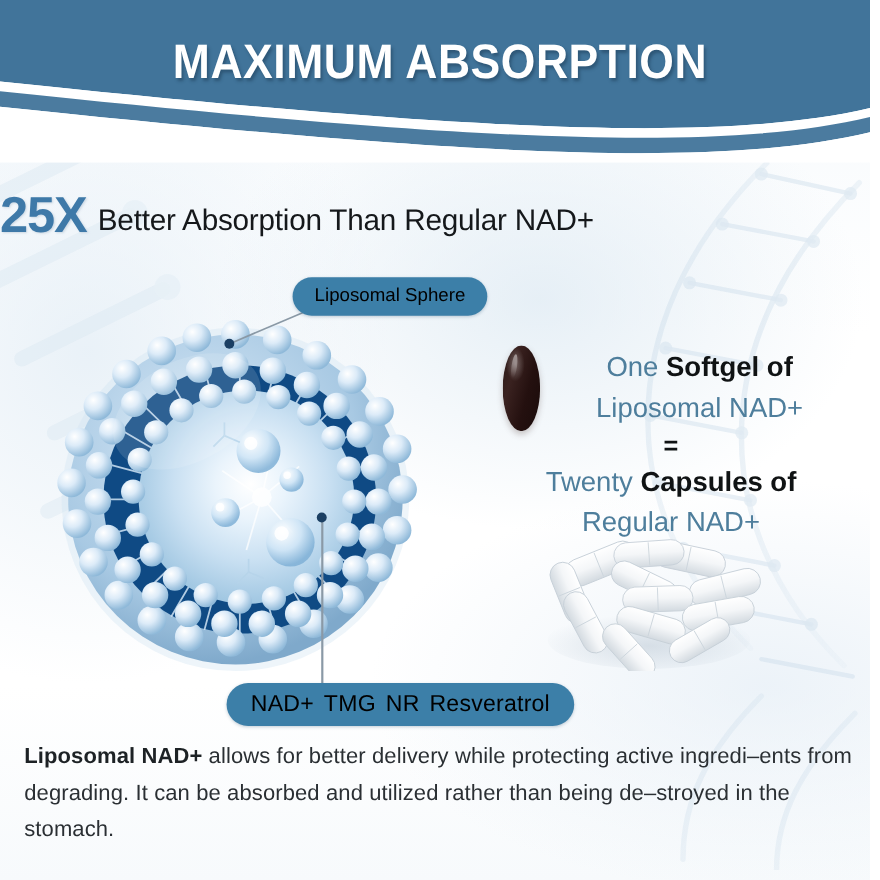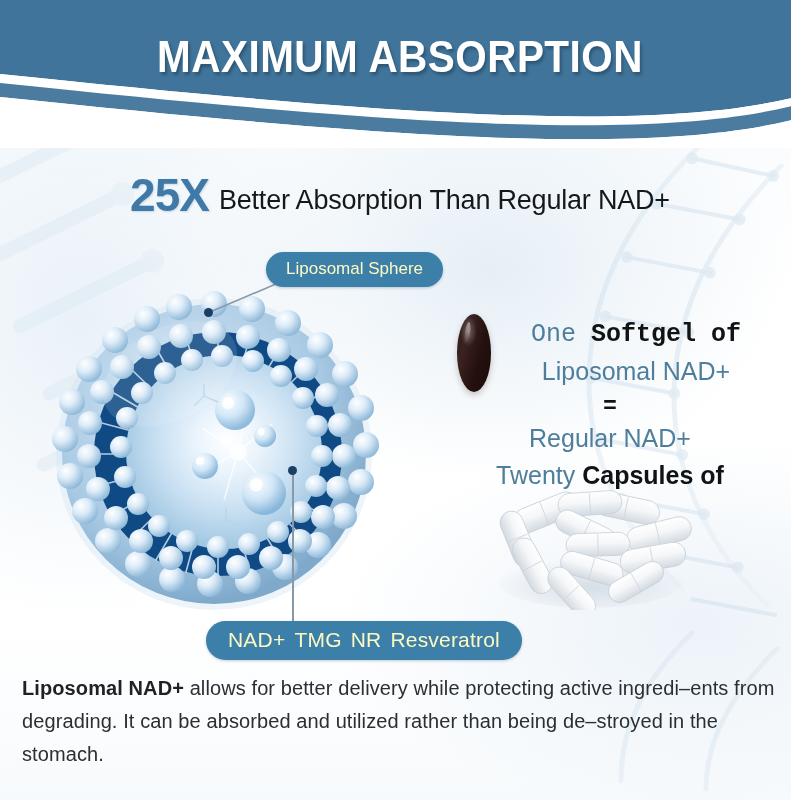--- a/index.html
+++ b/index.html
@@ -59,21 +59,21 @@
     transform-origin: center;
     white-space: nowrap;
   }
 
   
   .headline {
     position: absolute;
     left: 0;
     top: 168px;
     width: 800px;
-    text-align: center;
+    text-align: left;
     white-space: nowrap;
   }
   .headline .big {
     color: #3e79a8;
     font-size: 46px;
     font-weight: bold;
     letter-spacing: -1px;
     vertical-align: -2px;
     text-shadow: 1px 1px 2px rgba(160,180,200,0.45);
   }
@@ -82,21 +82,21 @@
     font-size: 27px;
     font-weight: normal;
     margin-left: 10px;
     letter-spacing: -0.2px;
   }
 
   
   .pill {
     position: absolute;
     background: #3c7fa8;
-    color: #fef9c3;
+    color: #000000;
     border-radius: 999px;
     text-align: center;
     white-space: nowrap;
     box-shadow: 0 1px 3px rgba(40,80,110,0.28);
   }
   .pill-top {
     left: 266px;
     top: 252px;
     padding: 7px 20px 8px;
     font-size: 17px;
@@ -166,21 +166,21 @@
   .equation .line { font-size: 25px; white-space: nowrap; }
   .equation .teal { color: #4e7e9c; }
   .equation .dark { color: #101314; font-weight: bold; }
   .equation .eq {
     display: block;
     color: #101314;
     font-size: 23px;
     font-weight: bold;
     line-height: 30px;
   }
-  .eq-l1 { padding-left: 52px; font-family: Liberation Mono, monospace; }
+  .eq-l1 { padding-left: 52px; }
   .eq-l2 { padding-left: 52px; }
 
   
   .capsules {
     position: absolute;
     left: 486px;
     top: 482px;
     width: 210px;
     height: 128px;
   }
@@ -481,25 +481,25 @@
   <div class="equation">
     <div class="line eq-l1">
       <span class="teal">One</span>
       <span class="dark">Softgel of</span>
     </div>
     <div class="line eq-l2">
       <span class="teal">Liposomal NAD+</span>
     </div>
     <span class="eq">=</span>
     <div class="line">
-      <span class="teal">Regular NAD+</span>
+      <span class="teal">Twenty</span>
+      <span class="dark">Capsules of</span>
     </div>
     <div class="line">
-      <span class="teal">Twenty</span>
-      <span class="dark">Capsules of</span>
+      <span class="teal">Regular NAD+</span>
     </div>
   </div>
 
   <svg class="capsules" viewBox="0 0 210 128">
     <defs>
       <linearGradient id="capGrad" x1="0" y1="0" x2="0" y2="1">
         <stop offset="0%" stop-color="#ffffff"></stop>
         <stop offset="48%" stop-color="#f4f6f8"></stop>
         <stop offset="100%" stop-color="#d3dae0"></stop>
       </linearGradient>

